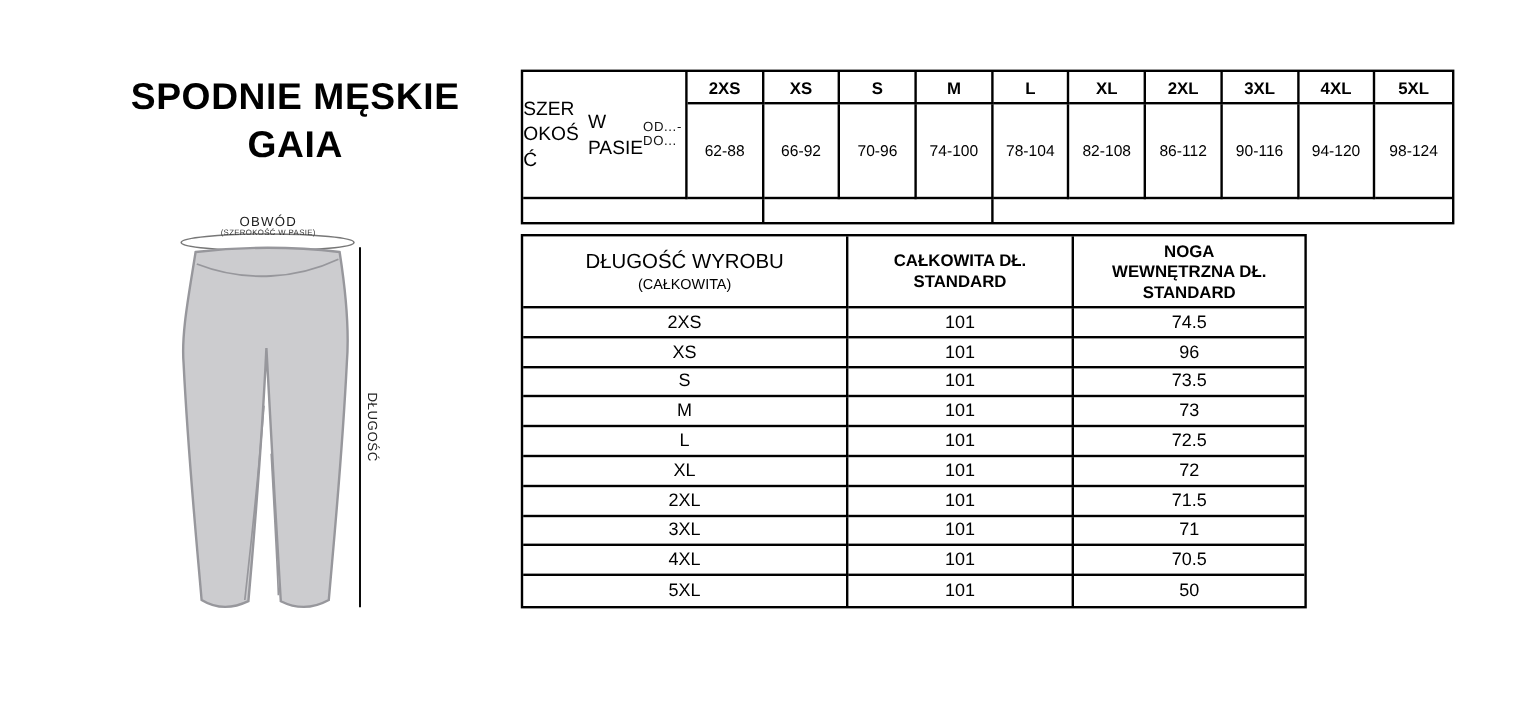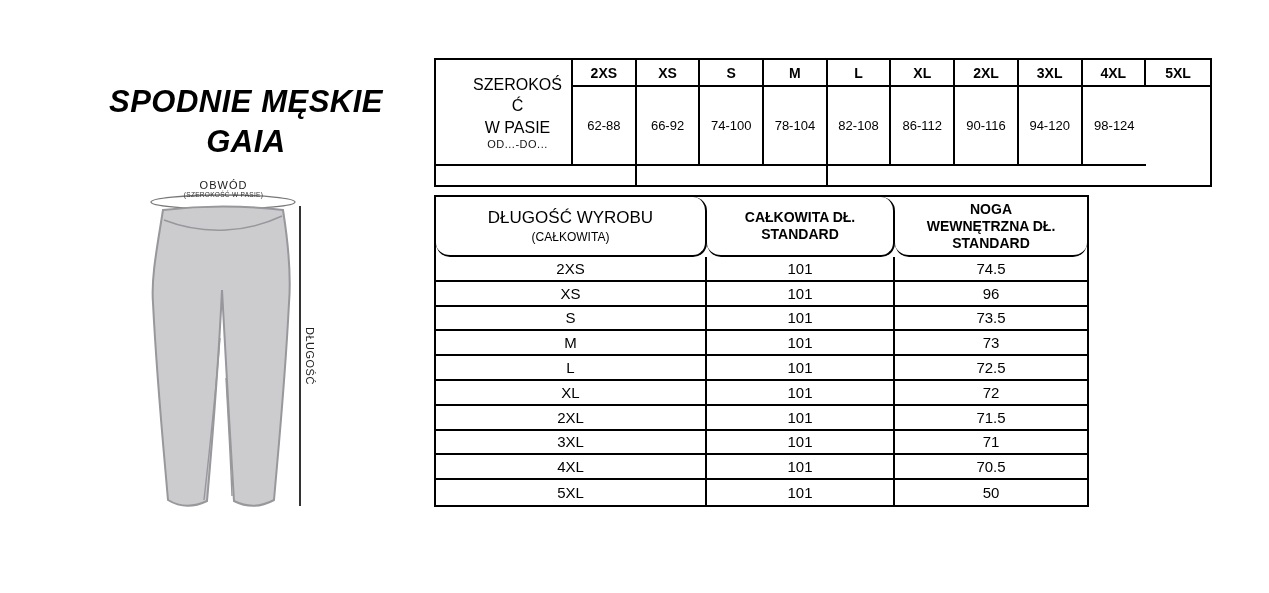--- a/index.html
+++ b/index.html
@@ -5,23 +5,23 @@
   * { margin: 0; padding: 0; box-sizing: border-box; }
   html, body { background: #ffffff; }
   body { font-family: "Liberation Sans", "DejaVu Sans", sans-serif; color: #000; }
   .canvas {
     position: relative; width: 1269px; height: 593px;
     background: #fff; overflow: hidden;
   }
 
   
   .title-block {
-    position: absolute; left: 60px; top: 82px; width: 372px;
+    position: absolute; left: 60px; top: 61px; width: 372px;
     text-align: center; font-weight: bold; font-size: 31px; line-height: 40px;
-    letter-spacing: 0.5px; color: #000; font-style: italic;
+    letter-spacing: 0.5px; color: #000;
   }
 
   
   .diagram { position: absolute; left: 140px; top: 178px; width: 190px; height: 345px; }
   .diagram svg { position: absolute; left: 0; top: 0; }
   .obwod-label {
     position: absolute; left: 0; top: 1px; width: 167px; text-align: center;
     font-size: 11px; font-weight: normal; letter-spacing: 1px; color: #1a1a1a;
   }
   .obwod-sub {
@@ -38,40 +38,40 @@
   .wtable {
     position: absolute; left: 434px; top: 58px;
     display: grid;
     grid-template-columns: 137px repeat(10, 63.7px);
     grid-template-rows: 27px 79px 19px;
     border: 2px solid #000; background: #fff;
   }
   .wtable > div { display: flex; align-items: center; justify-content: center; }
   .br { border-right: 2px solid #000; }
   .bb { border-bottom: 2px solid #000; }
-  .wh-cell { grid-row: 1 / 3; grid-column: 1; flex-direction: column; text-align: center; padding-left: 28px; }
+  .wh-cell { grid-row: 1 / 3; grid-column: 1; text-align: left; }
   .wh-title { width: 93px; overflow-wrap: anywhere; font-size: 16px; line-height: 21px; }
   .wh-sub   { font-size: 16px; line-height: 21px; margin-top: 1px; }
   .wh-range { font-size: 11px; letter-spacing: 0.5px; margin-top: 0; color: #111; }
   .size-head { font-size: 14px; font-weight: bold; }
   .size-val  { font-size: 13px; }
   .strip-a { grid-row: 3; grid-column: 1 / 3; }
   .strip-b { grid-row: 3; grid-column: 3 / 6; }
   .strip-c { grid-row: 3; grid-column: 6 / 12; }
 
   
   .ltable {
     position: absolute; left: 434px; top: 195px;
     display: grid;
     grid-template-columns: 271px 188px 192px;
     grid-template-rows: 60px repeat(10, 24.8px);
     border: 2px solid #000; background: #fff;
   }
   .ltable > div { display: flex; align-items: center; justify-content: center; text-align: center; }
-  .lh { flex-direction: column; border-radius: 14px; }
+  .lh { flex-direction: column; }
   .lh-title { font-size: 17px; line-height: 20px; }
   .lh-sub   { font-size: 12px; margin-top: 2px; }
   .lh-bold  { font-size: 14px; font-weight: bold; line-height: 17px; }
   .w150 { max-width: 152px; }
   .w132 { max-width: 132px; text-align: center; }
   .lcell { font-size: 15px; }
 </style>
 </head>
 <body>
 
@@ -131,20 +131,21 @@
     <div class="size-head br bb">M</div>
     <div class="size-head br bb">L</div>
     <div class="size-head br bb">XL</div>
     <div class="size-head br bb">2XL</div>
     <div class="size-head br bb">3XL</div>
     <div class="size-head br bb">4XL</div>
     <div class="size-head bb">5XL</div>
 
     <div class="size-val br bb">62-88</div>
     <div class="size-val br bb">66-92</div>
+    <div class="size-val br bb">70-96</div>
     <div class="size-val br bb">74-100</div>
     <div class="size-val br bb">78-104</div>
     <div class="size-val br bb">82-108</div>
     <div class="size-val br bb">86-112</div>
     <div class="size-val br bb">90-116</div>
     <div class="size-val br bb">94-120</div>
     <div class="size-val bb">98-124</div>
 
     <div class="strip-a br"></div>
     <div class="strip-b br"></div>

